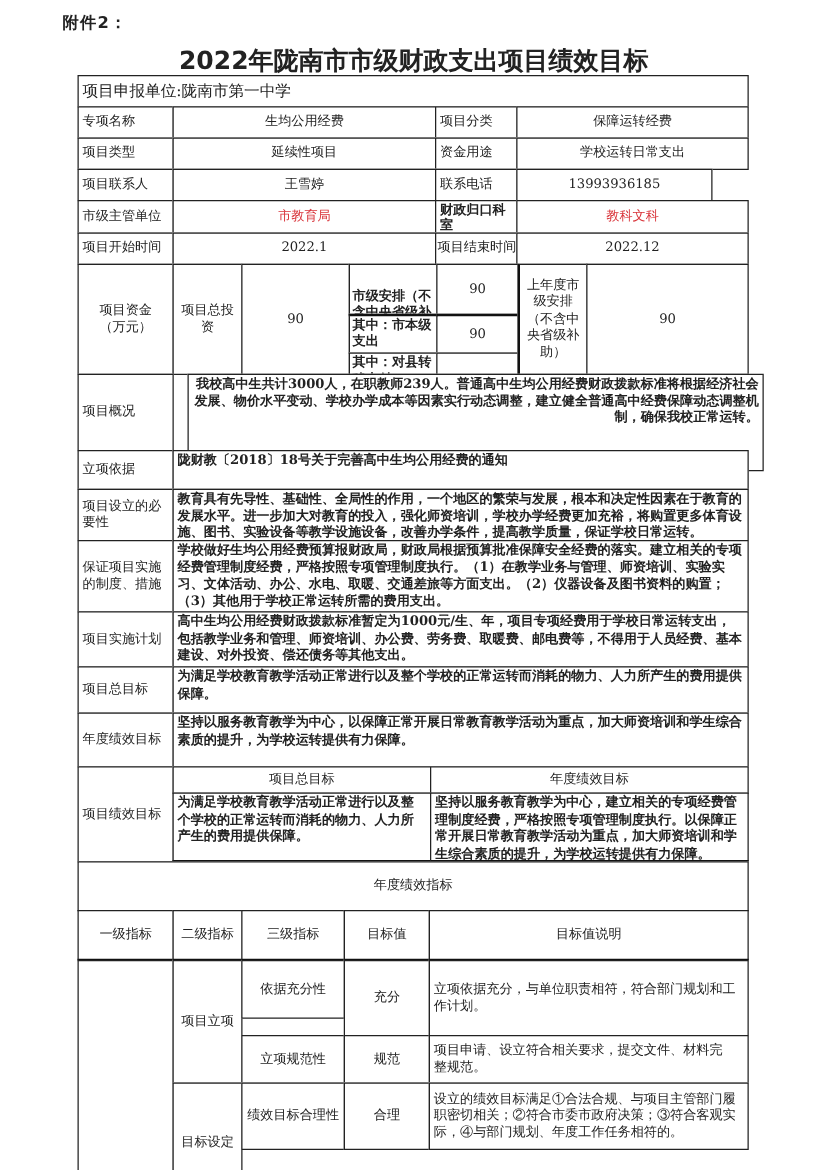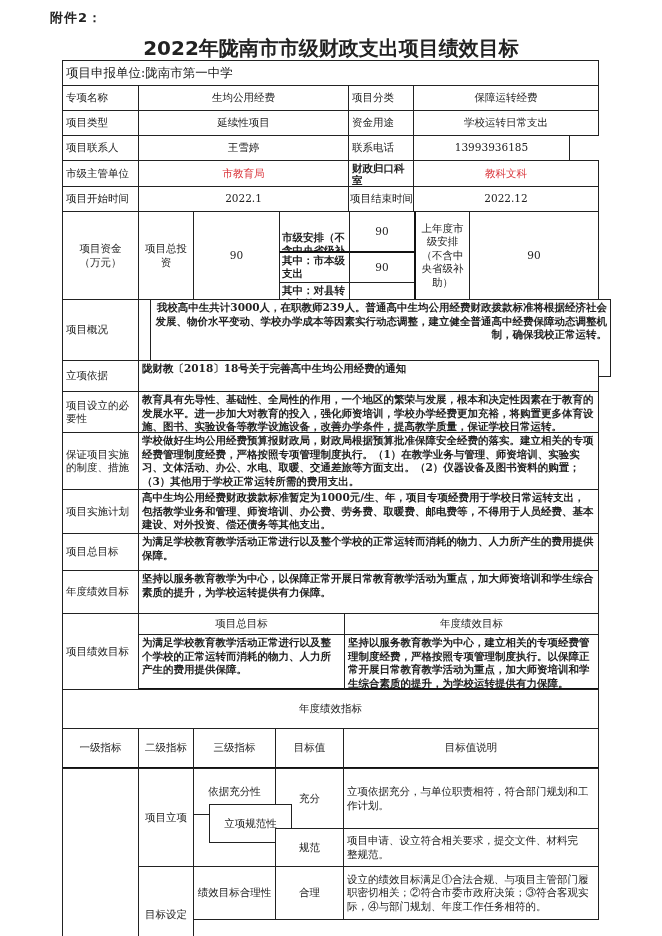--- a/index.html
+++ b/index.html
@@ -101,21 +101,21 @@
   <div class="c ctr thick-b" style="left:193px;top:728px;width:83px;height:41px;">三级指标</div>
   <div class="c ctr thick-b" style="left:275px;top:728px;width:69px;height:41px;">目标值</div>
   <div class="c ctr thick-b" style="left:343px;top:728px;width:256px;height:41px;">目标值说明</div>
 
   <div class="c" style="left:62px;top:768px;width:77px;height:170px;"></div>
   <div class="c ctr" style="left:138px;top:768px;width:56px;height:99px;">项目立项</div>
   <div class="c ctr" style="left:193px;top:768px;width:83px;height:47px;">依据充分性</div>
   <div class="c ctr" style="left:275px;top:768px;width:69px;height:61px;">充分</div>
   <div class="c lft" style="left:343px;top:768px;width:256px;height:61px;padding-right:3px;">立项依据充分，与单位职责相符，符合部门规划和工作计划。</div>
 
-  <div class="c ctr" style="left:193px;top:804px;width:83px;height:39px;margin-left:16px;">立项规范性</div>
+  <div class="c ctr" style="left:193px;top:828px;width:83px;height:39px;">立项规范性</div>
   <div class="c ctr" style="left:275px;top:828px;width:69px;height:39px;">规范</div>
   <div class="c lft" style="left:343px;top:828px;width:256px;height:39px;padding-right:18px;">项目申请、设立符合相关要求，提交文件、材料完整规范。</div>
 
   <div class="c" style="left:138px;top:866px;width:56px;height:72px;display:flex;align-items:flex-end;justify-content:center;padding-bottom:16px;">
     <span>目标设定</span>
   </div>
   <div class="c ctr" style="left:193px;top:866px;width:83px;height:54px;">绩效目标合理性</div>
   <div class="c ctr" style="left:275px;top:866px;width:69px;height:54px;">合理</div>
   <div class="c lft" style="left:343px;top:866px;width:256px;height:54px;padding-right:3px;">设立的绩效目标满足①合法合规、与项目主管部门履职密切相关；②符合市委市政府决策；③符合客观实际，④与部门规划、年度工作任务相符的。</div>
 </div>

